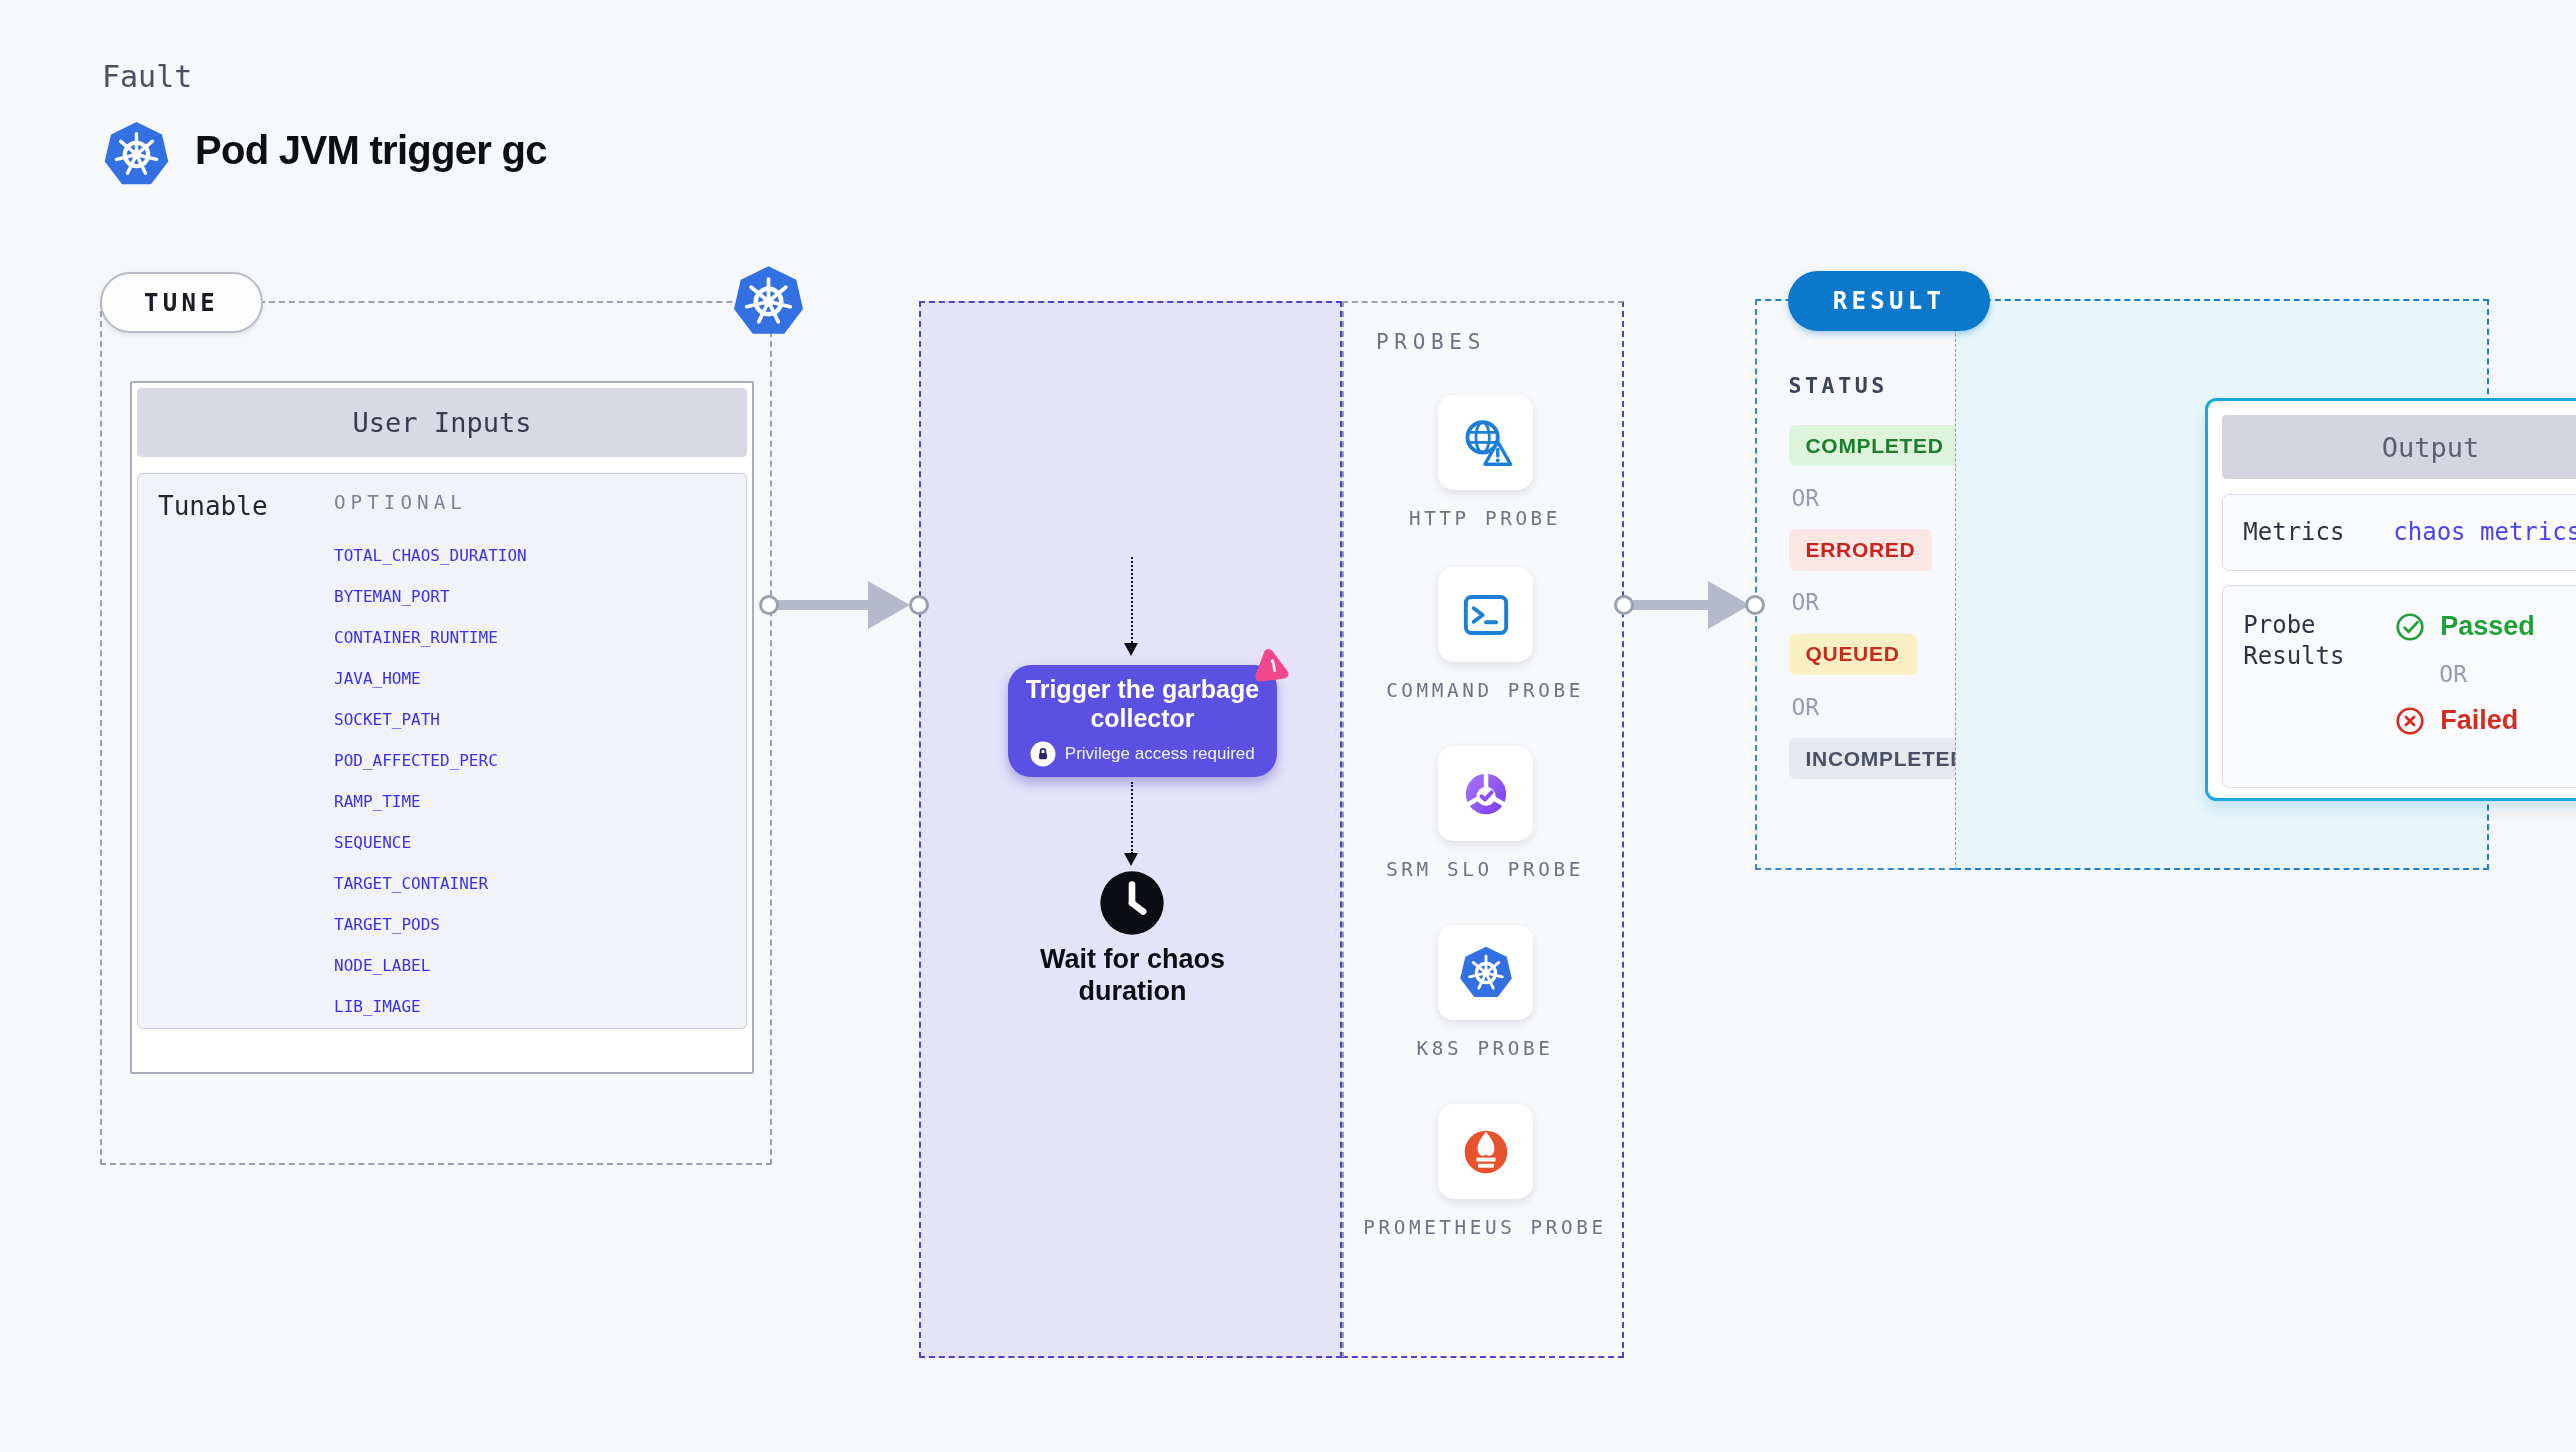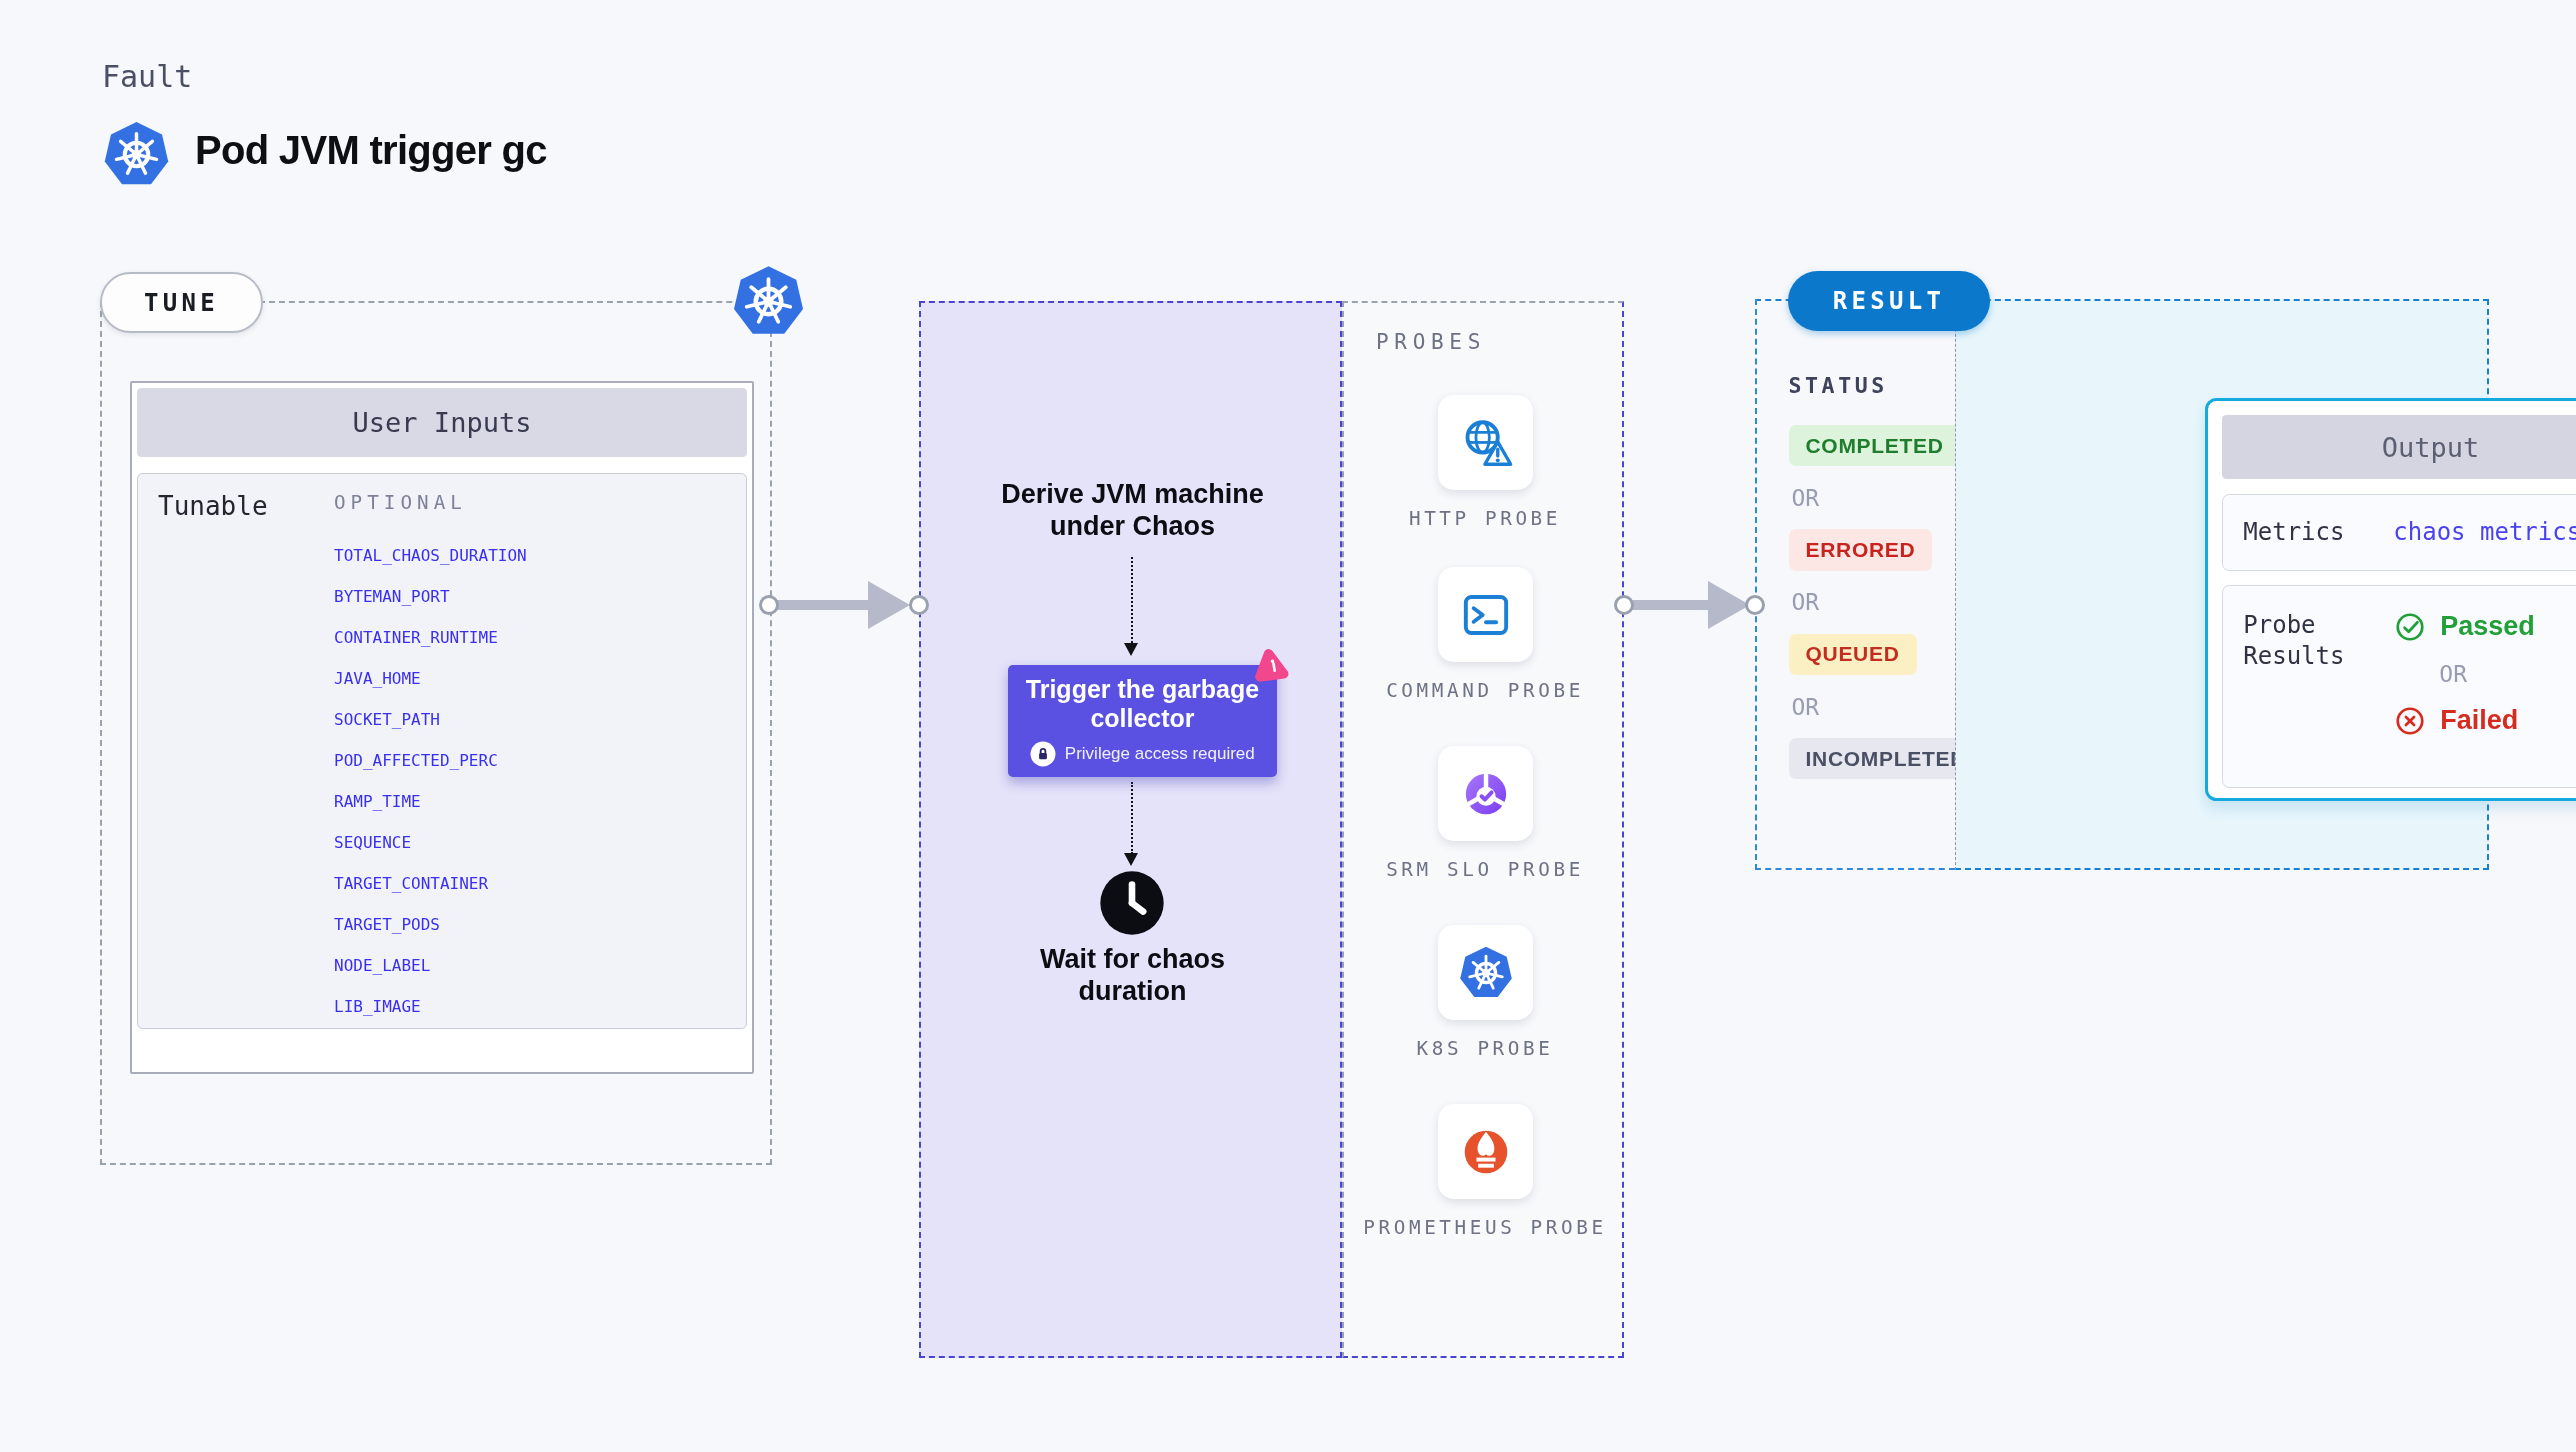--- a/index.html
+++ b/index.html
@@ -40,21 +40,21 @@
   
   .exec-wrap{position:absolute;left:919px;top:301px;width:705px;height:1057px;display:flex;}
   .exec-left{width:423px;box-sizing:border-box;border:2.9px dashed #4a44cf;background:#e4e3fa;position:relative;}
   .exec-right{flex:1;box-sizing:border-box;background:#f8f9fb;position:relative;
     border-top:2.1px dashed #9aa2af;border-left:2.1px dashed #9aa2af;
     border-right:2.9px dashed #4a44cf;border-bottom:2.9px dashed #4a44cf;}
   .derive-text{position:absolute;left:61px;top:176px;width:301px;text-align:center;
     font-size:27px;font-weight:bold;color:#0c0d12;line-height:31.5px;}
   .dot-line{position:absolute;width:0;border-left:2.9px dotted #101218;}
   .dot-head{position:absolute;width:0;height:0;border-left:7.9px solid transparent;border-right:7.9px solid transparent;border-top:13px solid #101218;}
-  .trigger-btn{position:absolute;left:87px;top:362px;width:269px;height:112px;background:#5a50e1;border-radius:5px;
+  .trigger-btn{position:absolute;left:87px;top:362px;width:269px;height:112px;background:#5a50e1;border-radius:23px;
     box-shadow:0 5.7px 11.5px rgba(60,50,170,.35);display:flex;flex-direction:column;align-items:center;justify-content:center;cursor:pointer;z-index:3;}
   .trigger-title{color:#ffffff;font-size:25px;font-weight:bold;text-align:center;line-height:29px;width:236px;}
   .trigger-sub{margin-top:7.2px;display:flex;align-items:center;gap:8.6px;color:#f2f2ff;font-size:17px;}
   .pink-badge{position:absolute;left:330px;top:342px;width:44px;height:44px;z-index:4;transform:rotate(8deg);}
   .clock-wrap{position:absolute;left:178px;top:567px;width:66px;height:66px;}
   .wait-text{position:absolute;left:68px;top:641px;width:287px;text-align:center;font-size:27px;font-weight:bold;color:#0c0d12;line-height:31.5px;}
 
   
   .probes-label{position:absolute;left:32px;top:27px;font-size:21px;letter-spacing:5.7px;color:#6c7183;}
   .probe-card{position:absolute;left:94px;width:95px;height:95px;background:#ffffff;border-radius:15.8px;
@@ -159,21 +159,20 @@
     </div>
   </div>
 
   <div class="h-arrow-line" style="left:777px;top:600px;width:95px;"></div>
   <div class="h-arrow-head" style="left:868px;top:581px;"></div>
   <div class="node-dot" style="left:759px;top:595px;"></div>
   <div class="node-dot" style="left:909px;top:595px;"></div>
 
   <div class="exec-wrap">
     <div class="exec-left">
-      <div class="derive-text">Derive JVM machine under Chaos</div>
       <div class="dot-line" style="left:210px;top:254px;height:86px;"></div>
       <div class="dot-head" style="left:203px;top:340px;"></div>
 
       <div class="trigger-btn">
         <div class="trigger-title">Trigger the garbage collector</div>
         <div class="trigger-sub">
           <svg viewBox="0 0 100 100" width="26" height="26">
             <circle cx="50" cy="50" r="48" fill="#ffffff"></circle>
             <path d="M41,46 v-7 a9,9 0 0 1 18,0 v7" fill="none" stroke="#2a2668" stroke-width="7"></path>
             <rect x="35" y="46" width="30" height="24" rx="5" fill="#2a2668"></rect>

